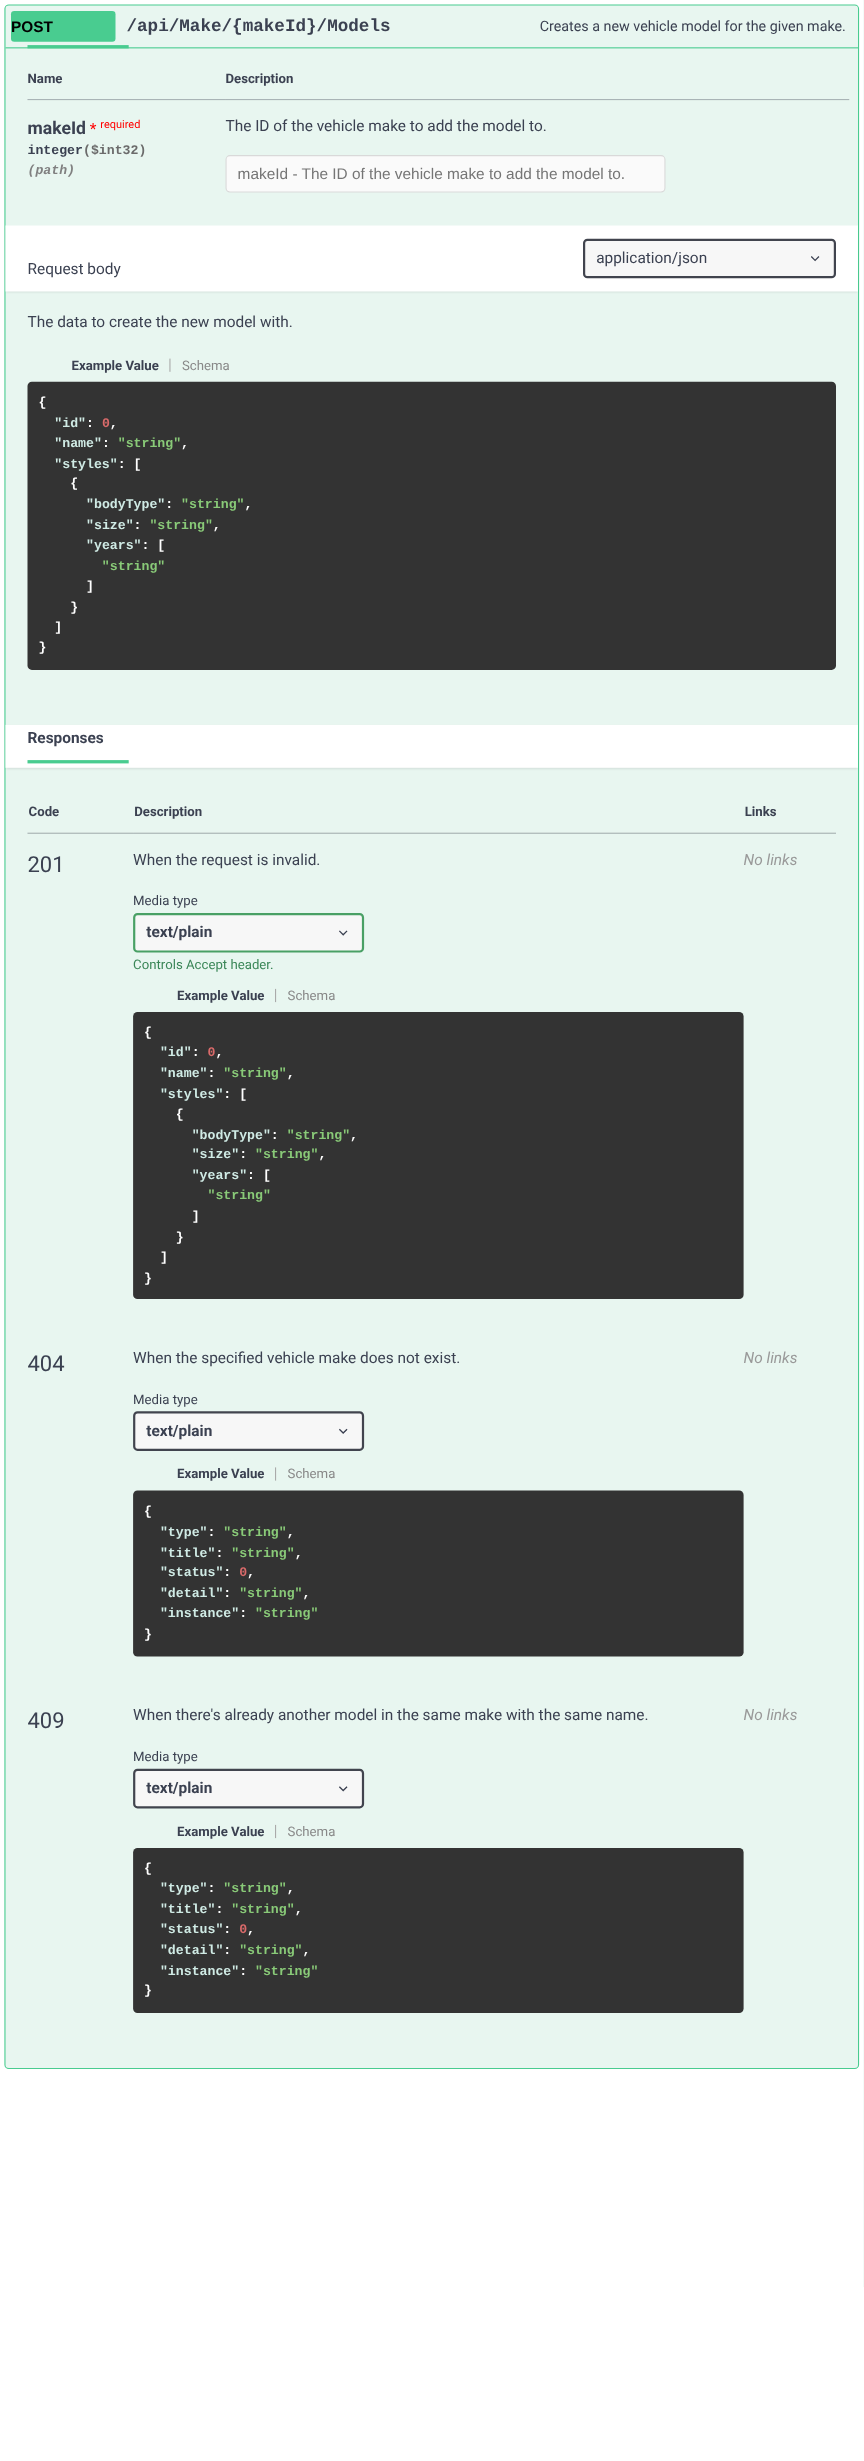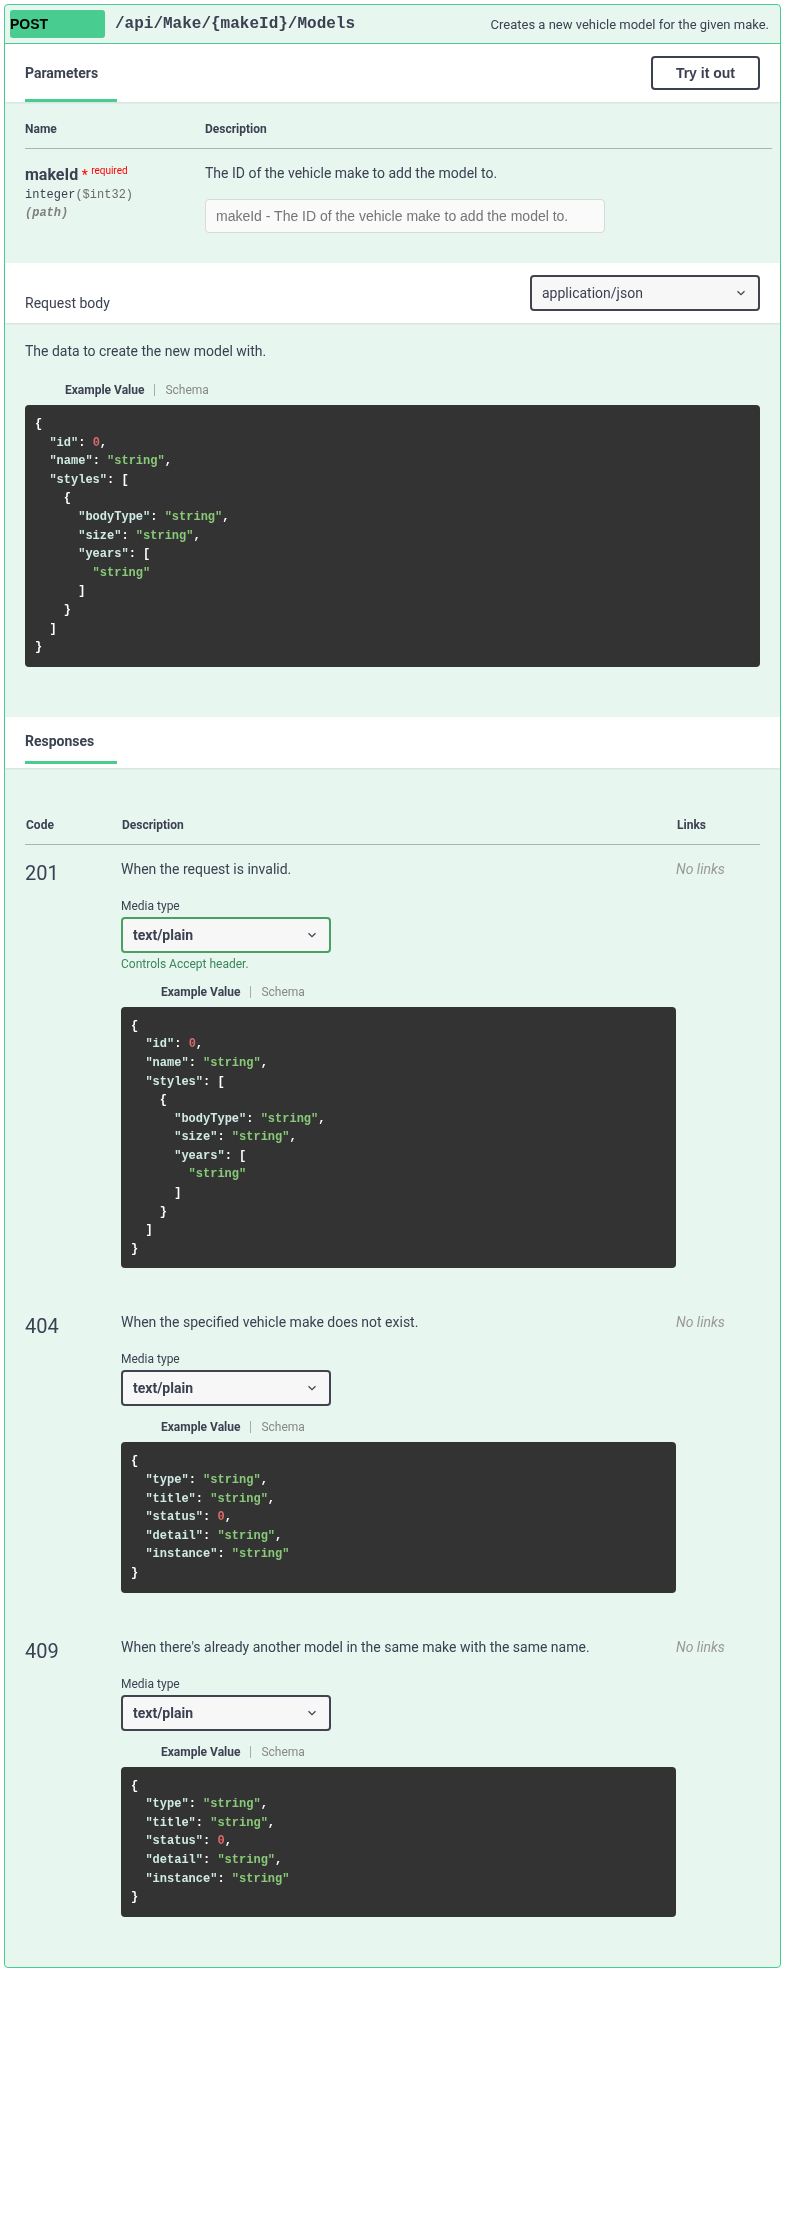--- a/index.html
+++ b/index.html
@@ -108,21 +108,21 @@
   .required-star { color: #ff0000; }
   .required-text {
     color: #ff0000;
     font-size: 10px;
     font-weight: 400;
     vertical-align: super;
   }
   .param-type {
     font-family: "Courier New", monospace;
     font-size: 12px;
-    font-weight: 400;
+    font-weight: 700;
     color: #3b4151;
     padding: 4px 0;
   }
   .param-format {
     color: #6b6b6b;
   }
   .param-in {
     font-family: "Courier New", monospace;
     font-size: 12px;
     color: #808080;
@@ -249,42 +249,38 @@
   }
   .controls-text {
     font-size: 12px;
     color: #3a8657;
     margin-top: 4px;
   }
   .resp-desc-cell { padding-right: 20px; }
   .mt { margin-top: 14px; }
   .responses-whitebox {
     background: #fff;
-    padding: 16px 20px 4px 20px;
+    padding: 4px 20px 4px 20px;
     box-shadow: 0 1px 2px rgba(0,0,0,0.1);
-    margin-bottom: 29px;
+    margin-bottom: 12px;
   }
   .responses-whitebox h4 { margin: 0; font-size: 14px; font-weight: 700; }
   .chev svg { width: 14px; height: 14px; display: block; }
 </style>
 </head>
 <body>
 
 <div class="opblock">
 
   <div class="opblock-summary">
     <span class="method-badge">POST</span>
     <span class="path">/api/Make/{makeId}/Models</span>
     <span class="summary-text">Creates a new vehicle model for the given make.</span>
   </div>
 
-  <div class="section-header">
-    <h4>Parameters</h4>
-    <button class="try-btn">Try it out</button>
-  </div>
   <div class="tab-underline"></div>
 
   <div style="padding:20px 8px 30px 20px;">
     <table class="params-table">
       <thead>
         <tr>
           <th>Name</th>
           <th>Description</th>
         </tr>
       </thead>

